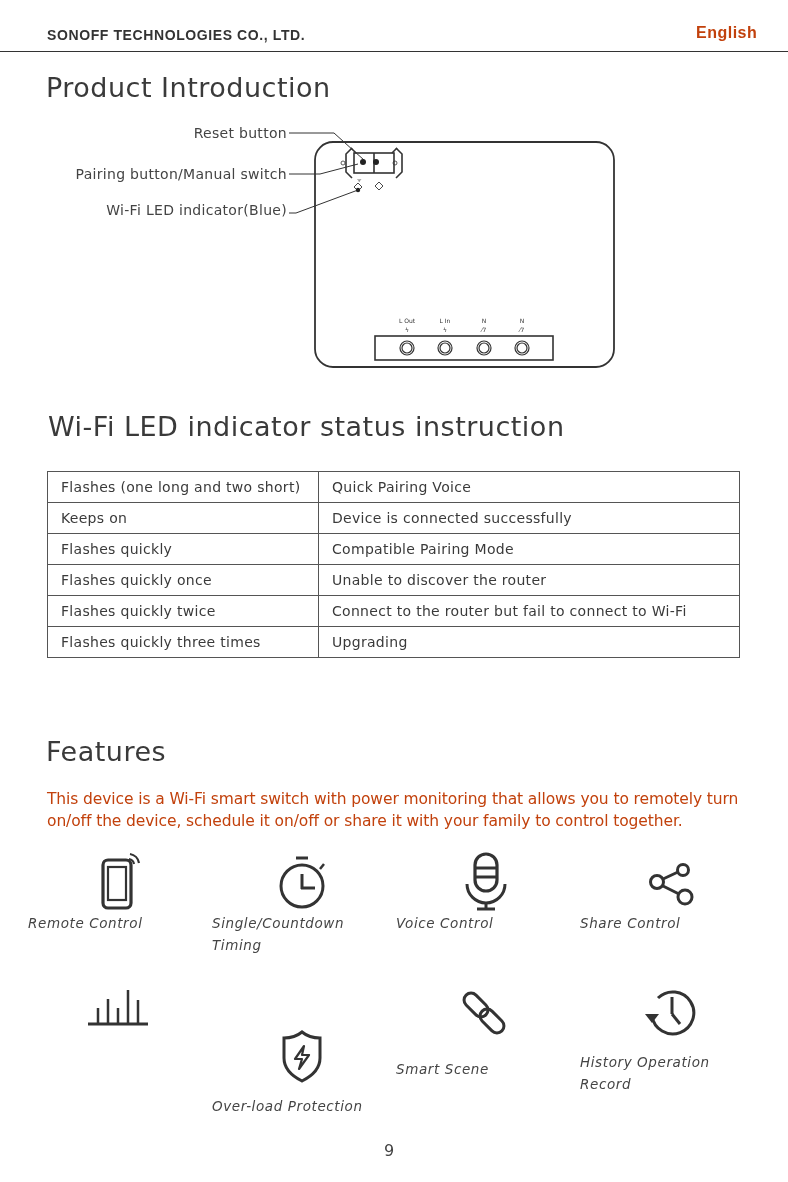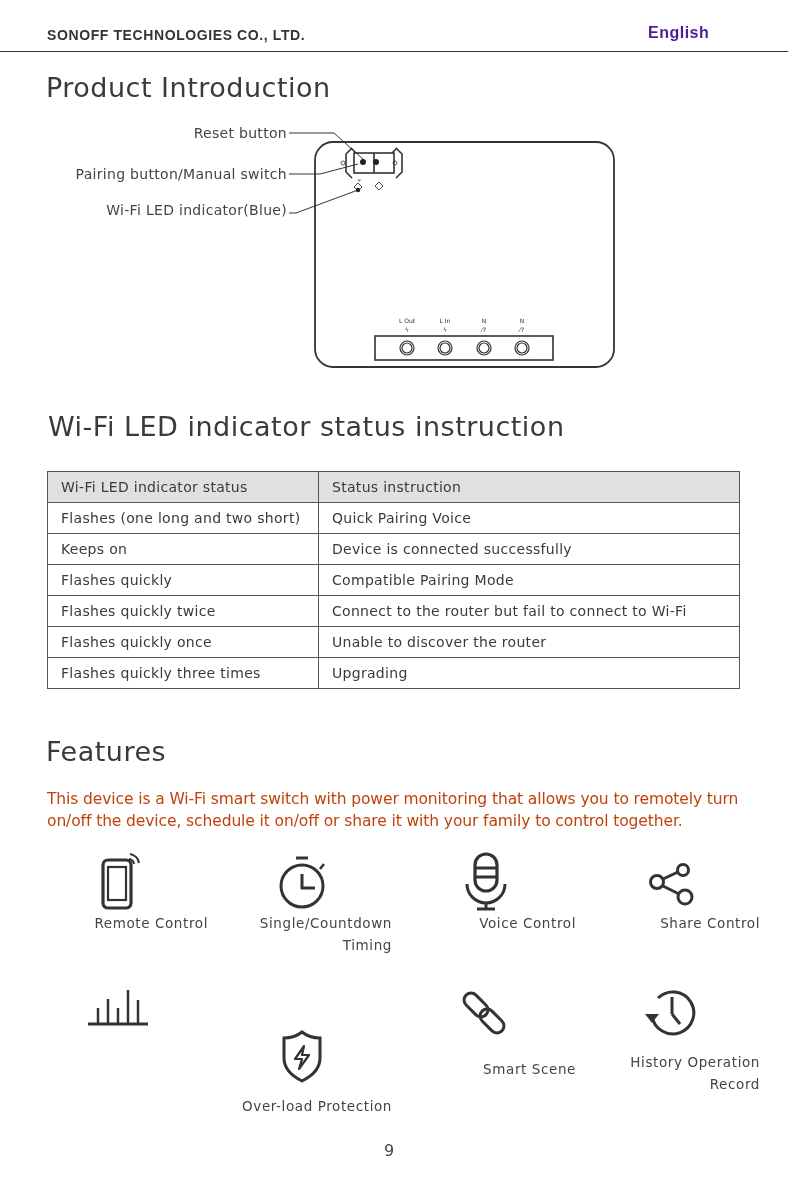--- a/index.html
+++ b/index.html
@@ -1,35 +1,35 @@
 <!DOCTYPE html>
 <html><head>
 <meta charset="utf-8">
 <style>
   html, body { margin:0; padding:0; background:#ffffff; }
   body { width:788px; height:1182px; position:relative; overflow:hidden; color:#3a3a3a; font-family:"DejaVu Sans", sans-serif; }
   .abs { position:absolute; }
   .hdr-company { left:47px; top:27px; font-family:"Liberation Sans", sans-serif; font-weight:bold; font-size:14px; letter-spacing:0.6px; color:#333; }
-  .hdr-lang { left:648px; top:24px; font-family:"Liberation Sans", sans-serif; font-weight:bold; font-size:16px; letter-spacing:0.5px; color:#4c1d95; }
+  .hdr-lang { left:696px; top:24px; font-family:"Liberation Sans", sans-serif; font-weight:bold; font-size:16px; letter-spacing:0.5px; color:#c2410c; }
   .hdr-rule { left:0; top:51px; width:788px; height:0; border-top:1px solid #333; }
   .h1 { font-family:"DejaVu Sans", sans-serif; font-size:27px; color:#3a3a3a; letter-spacing:0.5px; }
   .t-prod { left:46px; top:72px; }
   .t-wifi { left:48px; top:411px; }
   .t-feat { left:46px; top:736px; }
   .callout { font-family:"DejaVu Sans", sans-serif; font-size:14px; color:#444; text-align:right; white-space:nowrap; letter-spacing:0.3px; }
   .c1 { right:501px; top:125px;margin-left:24px; }
   .c2 { right:501px; top:166px; }
   .c3 { right:501px; top:202px; }
   .diagram { left:0; top:0; width:788px; height:400px; pointer-events:none; }
   .table { left:47px; top:471px; width:693px; border-collapse:collapse; font-family:"DejaVu Sans", sans-serif; font-size:14px; color:#3a3a3a; letter-spacing:0.3px; }
   .table td { border:1px solid #555; height:30px; padding:0 0 0 13px; vertical-align:middle; }
   .table td.col1 { width:257px; }
   .table tr.head td { background:#e0e0e0; }
   .para { left:47px; top:788px; width:710px; font-family:"DejaVu Sans", sans-serif; font-size:15.5px; line-height:22px; color:#c2410c; letter-spacing:-0.1px; }
-  .feat { width:180px; text-align:right; }
+  .feat { width:180px; text-align:left;font-style:italic; }
   .feat .ico { width:60px; height:60px; margin:0 auto; display:block; }
   .feat .lbl { font-family:"DejaVu Sans", sans-serif; font-size:13.5px; color:#444; letter-spacing:0.6px; line-height:22px; }
   .pageno { left:384px; top:1141px; font-size:16px; color:#444; font-family:"DejaVu Sans", sans-serif; }
 </style>
 </head>
 <body>
 
 <div class="abs hdr-company">SONOFF TECHNOLOGIES CO., LTD.</div>
 <div class="abs hdr-lang">English</div>
 <div class="abs hdr-rule"></div>
@@ -89,43 +89,39 @@
     <text x="445" y="332">ϟ</text>
     <text x="484" y="332">⁄7</text>
     <text x="522" y="332">⁄7</text>
   </g>
 </svg>
 
 <div class="abs h1 t-wifi">Wi-Fi LED indicator status instruction</div>
 
 <table class="abs table">
   <tbody>
-      <tr class="head">
-    <td class="col1">Wi-Fi LED indicator status</td>
-    <td>Status instruction</td>
-  </tr>
   <tr>
     <td class="col1">Flashes (one long and two short)</td>
     <td>Quick Pairing Voice</td>
   </tr>
   <tr>
     <td class="col1">Keeps on</td>
     <td>Device is connected successfully</td>
   </tr>
   <tr>
     <td class="col1">Flashes quickly</td>
     <td>Compatible Pairing Mode</td>
   </tr>
   <tr>
+    <td class="col1">Flashes quickly once</td>
+    <td>Unable to discover the router</td>
+  </tr>
+  <tr>
     <td class="col1">Flashes quickly twice</td>
     <td>Connect to the router but fail to connect to Wi-Fi</td>
-  </tr>
-  <tr>
-    <td class="col1">Flashes quickly once</td>
-    <td>Unable to discover the router</td>
   </tr>
   <tr>
     <td class="col1">Flashes quickly three times</td>
     <td>Upgrading</td>
   </tr>
 </tbody>
   </table>
 
 <div class="abs h1 t-feat">Features</div>
 <div class="abs para">This device is a Wi-Fi smart switch with power monitoring that allows you to remotely turn on/off the device, schedule it on/off or share it with your family to control together.</div>

